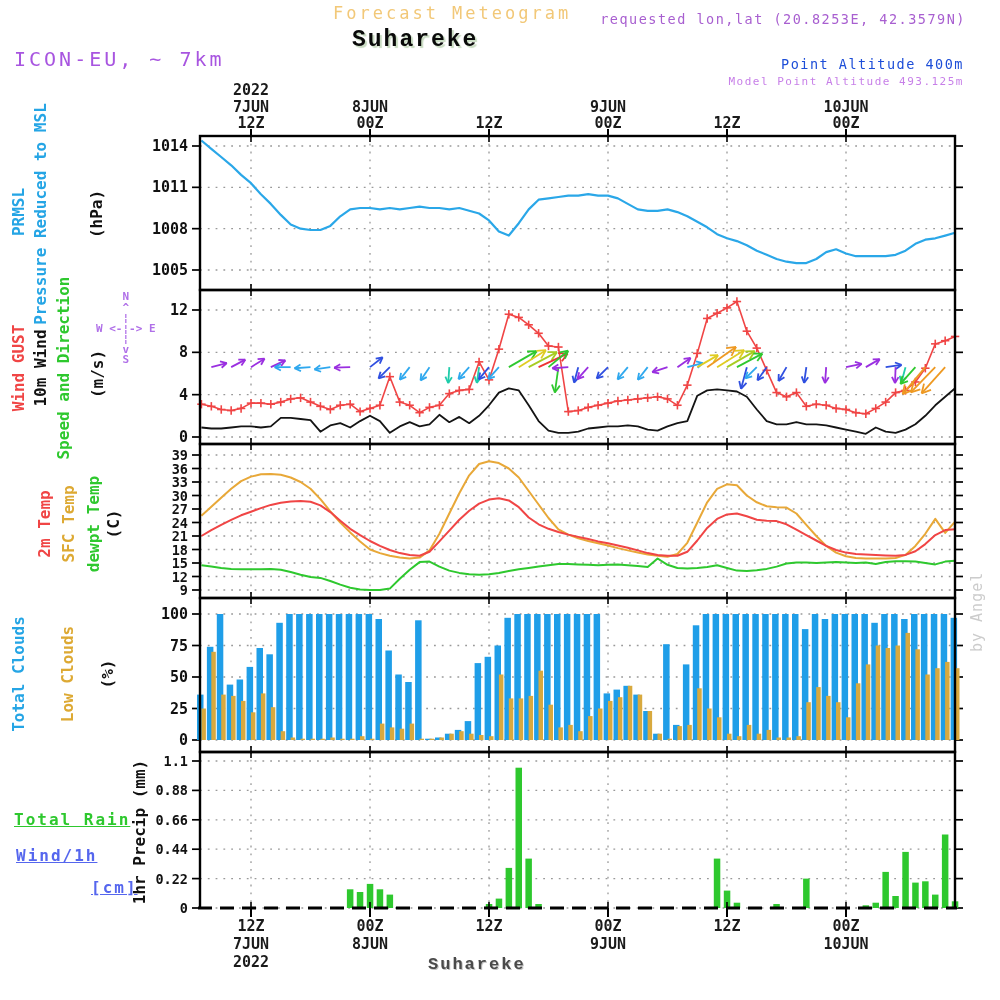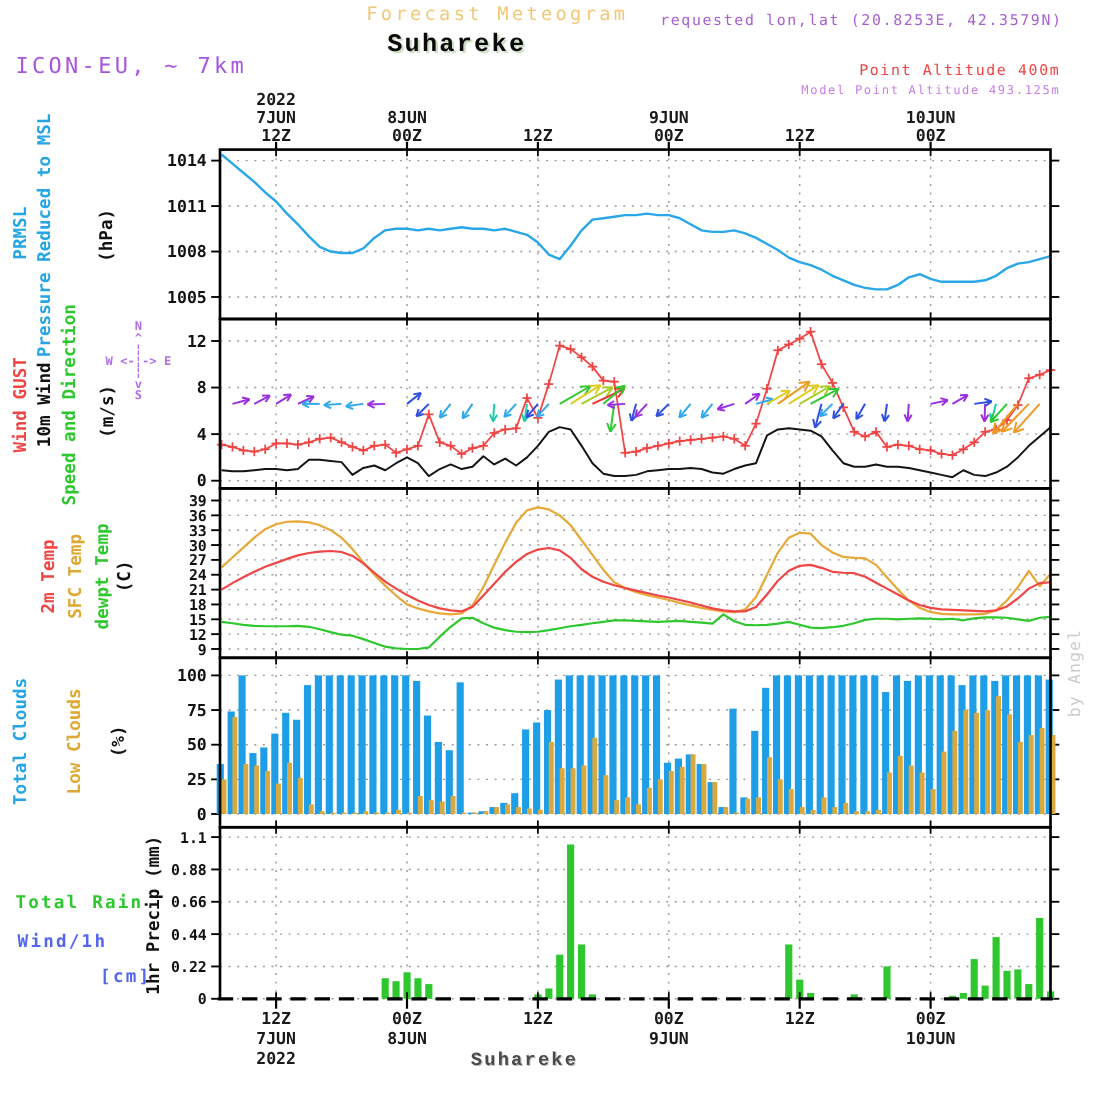--- a/index.html
+++ b/index.html
@@ -11,25 +11,25 @@
   .ylab.temp{font-size:13.5px;}
   .ylab.small{font-size:13.5px;}
   .alab{font:700 15px "DejaVu Sans Mono",monospace;fill:#1a1a1a;text-anchor:middle;}
   .hdr{position:absolute;white-space:nowrap;}
   .faint-title{left:333px;top:3px;font-size:17px;letter-spacing:3px;color:#f2c878;}
   .station-title{left:352px;top:27px;font:700 23px "Liberation Mono",monospace;letter-spacing:2px;
                  color:#0a0a0a;text-shadow:2px 2px 1px #c9dcc2;}
   .model-label{left:14px;top:47px;font-size:20px;letter-spacing:3px;color:#a855e0;}
   .req-coords{right:34px;top:11px;font-size:13.5px;letter-spacing:1.5px;color:#a85fd0;text-align:center;}
   .grid-coords{right:34px;top:33px;font-size:13.5px;letter-spacing:1.5px;color:#a85fd0;}
-  .pt-alt{right:36px;top:56px;font-size:13.5px;letter-spacing:1.5px;color:#ef4444;}
+  .pt-alt{right:36px;top:56px;font-size:13.5px;letter-spacing:1.5px;color:#1d4ed8;}
   .mpt-alt{right:36px;top:75px;font-size:11px;letter-spacing:1.5px;color:#c77fe8;}
   .vlab{position:absolute;white-space:nowrap;font:700 16px "DejaVu Sans Mono",monospace;
         transform:translate(-50%,-50%) rotate(-90deg);}
-  .hlab{position:absolute;white-space:nowrap;font:700 16px "DejaVu Sans Mono",monospace;}
+  .hlab{position:absolute;white-space:nowrap;font:700 16px "DejaVu Sans Mono",monospace;text-decoration:underline;}
   .c-blue{color:#25a5e5}.c-red{color:#f04545}.c-green{color:#2ec82e}
   .c-orange{color:#dda933}.c-snow{color:#5566ee}.c-black{color:#111}
   .compass{position:absolute;left:96px;top:292px;color:#b070e8;
            font:700 11px "DejaVu Sans Mono",monospace;line-height:10.5px;}
   .compass div{white-space:pre;}
   .by-angel{position:absolute;left:968px;top:640px;width:24px;color:#ccc;
             font:15px "DejaVu Sans Mono",monospace;transform:rotate(-90deg) translate(-50%,0);
             transform-origin:0 0;white-space:nowrap;letter-spacing:1px;}
   .footer-station{position:absolute;left:428px;top:955px;font:700 17px "Liberation Mono",monospace;
                   letter-spacing:2px;color:#4a4a4a;text-shadow:1px 1px 0 #c4c4c4;}

